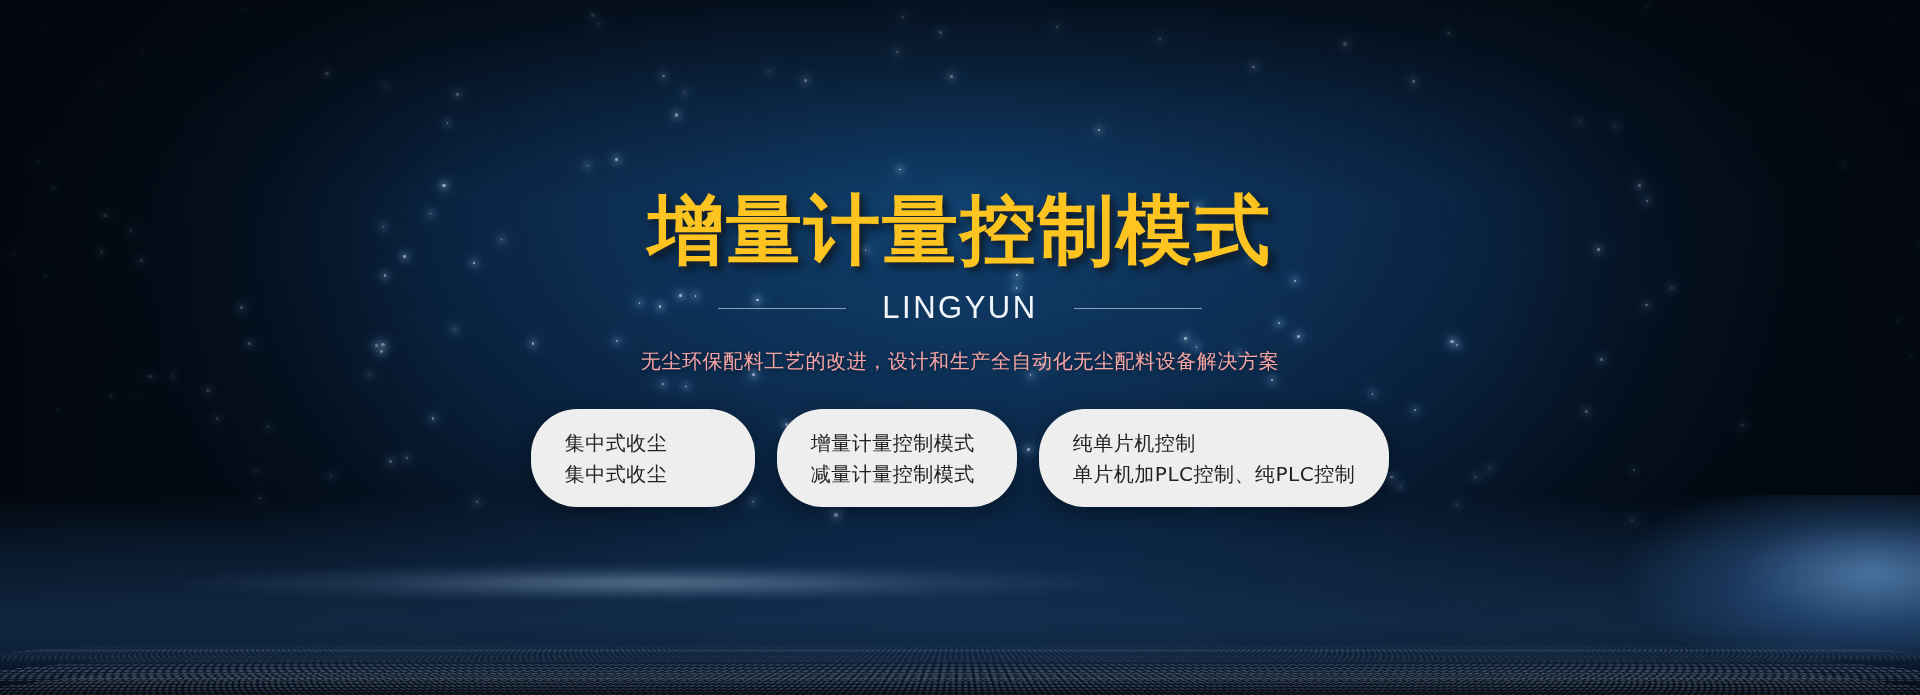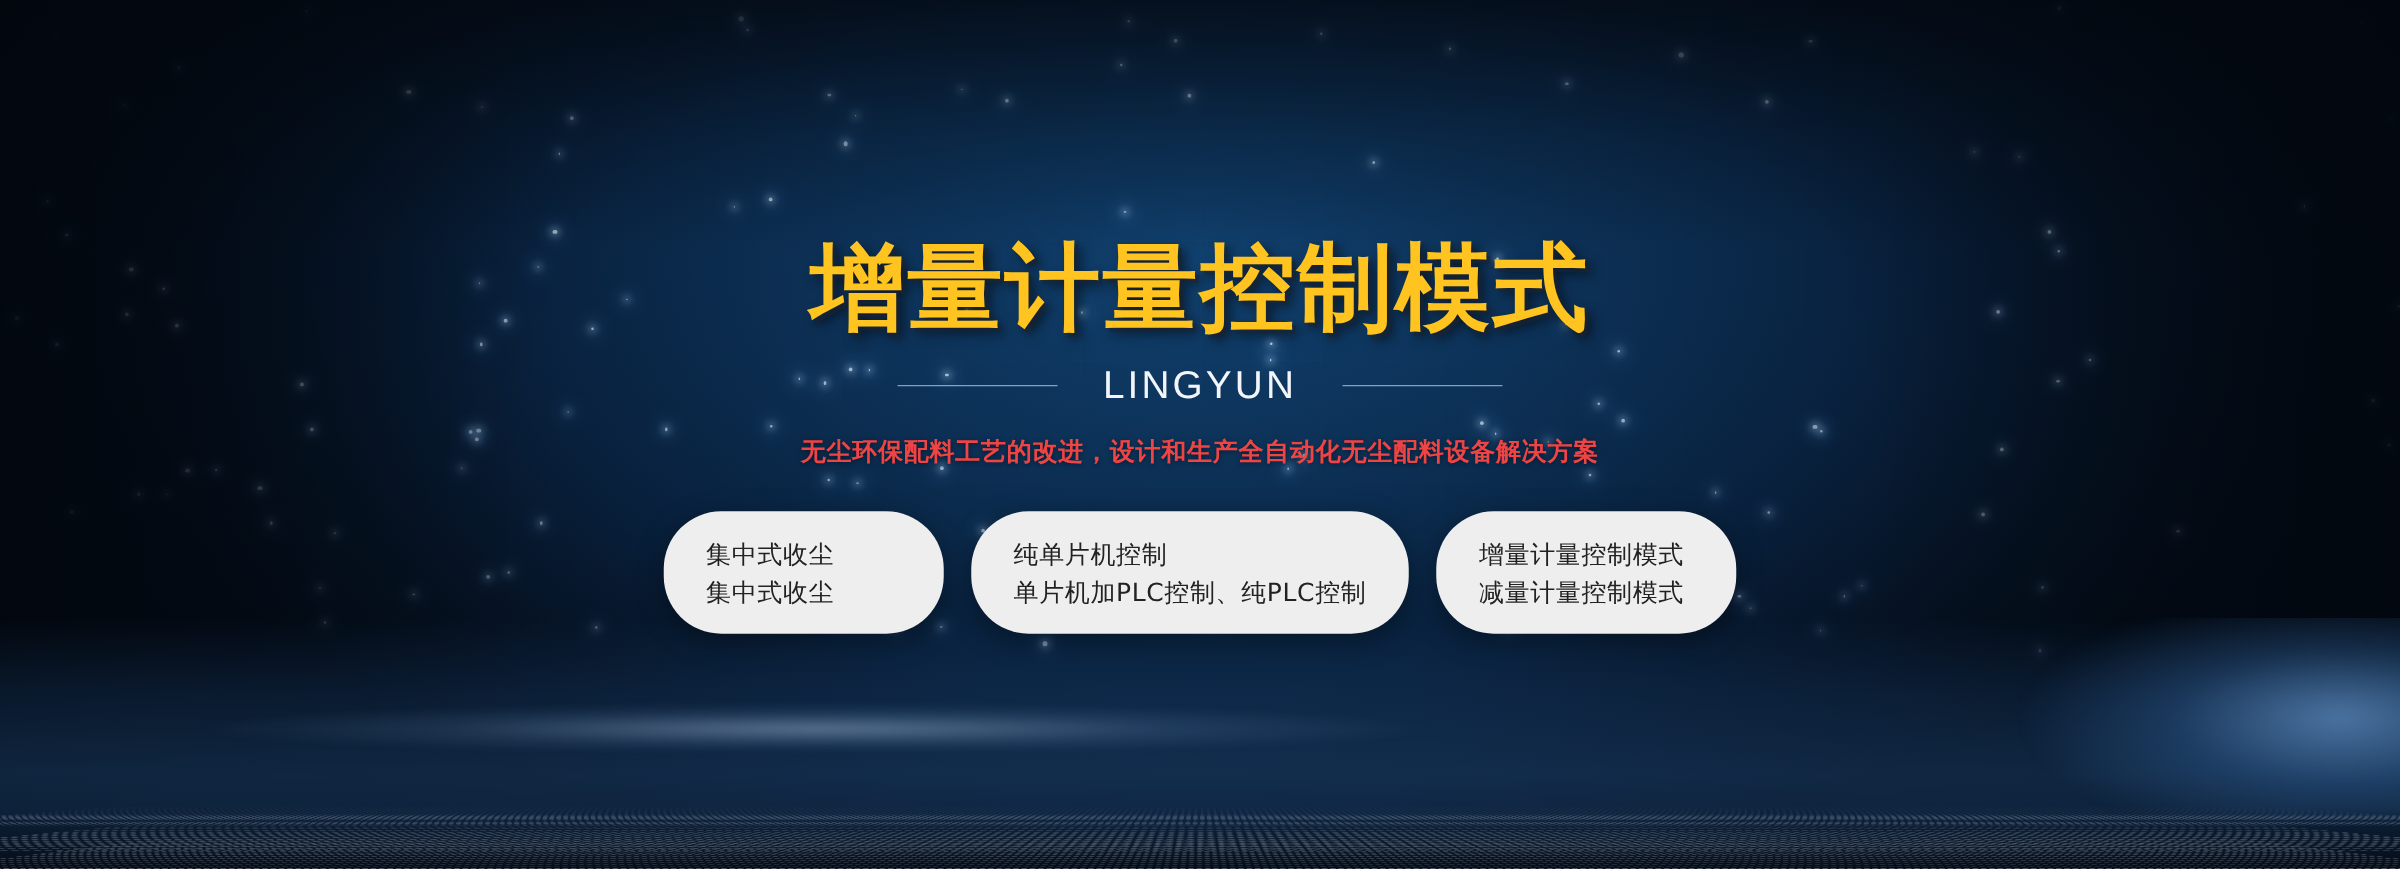--- a/index.html
+++ b/index.html
@@ -160,24 +160,23 @@
     color:#f2f6fb;
     font-weight:400;
     white-space:nowrap;
   }
 
   .tagline {
     margin-top:22px;
     font-family:"DejaVu Sans", "Liberation Sans", sans-serif;
     font-size:20px;
     letter-spacing:0.6px;
-    color:#ef4444;
+    color:#fca5a5;
     white-space:nowrap;
     text-shadow:0 1px 4px rgba(0,0,0,0.45);
-    font-weight:bold;
   }
 
   .pills {
     margin-top:34px;
     display:flex;
     align-items:center;
     gap:22px;
   }
   .pill {
     background:#eeeeee;
@@ -368,25 +367,25 @@
 
     <div class="tagline">无尘环保配料工艺的改进，设计和生产全自动化无尘配料设备解决方案</div>
 
     <div class="pills">
 
       <div class="pill pill-1">
         <span class="pill-line">集中式收尘</span>
         <span class="pill-line">集中式收尘</span>
       </div>
 
+      <div class="pill pill-2">
+        <span class="pill-line">增量计量控制模式</span>
+        <span class="pill-line">减量计量控制模式</span>
+      </div>
+
       <div class="pill pill-3">
         <span class="pill-line">纯单片机控制</span>
         <span class="pill-line">单片机加PLC控制、纯PLC控制</span>
       </div>
 
-      <div class="pill pill-2">
-        <span class="pill-line">增量计量控制模式</span>
-        <span class="pill-line">减量计量控制模式</span>
-      </div>
-
     </div>
   </div>
 </div>
 
 </body></html>

